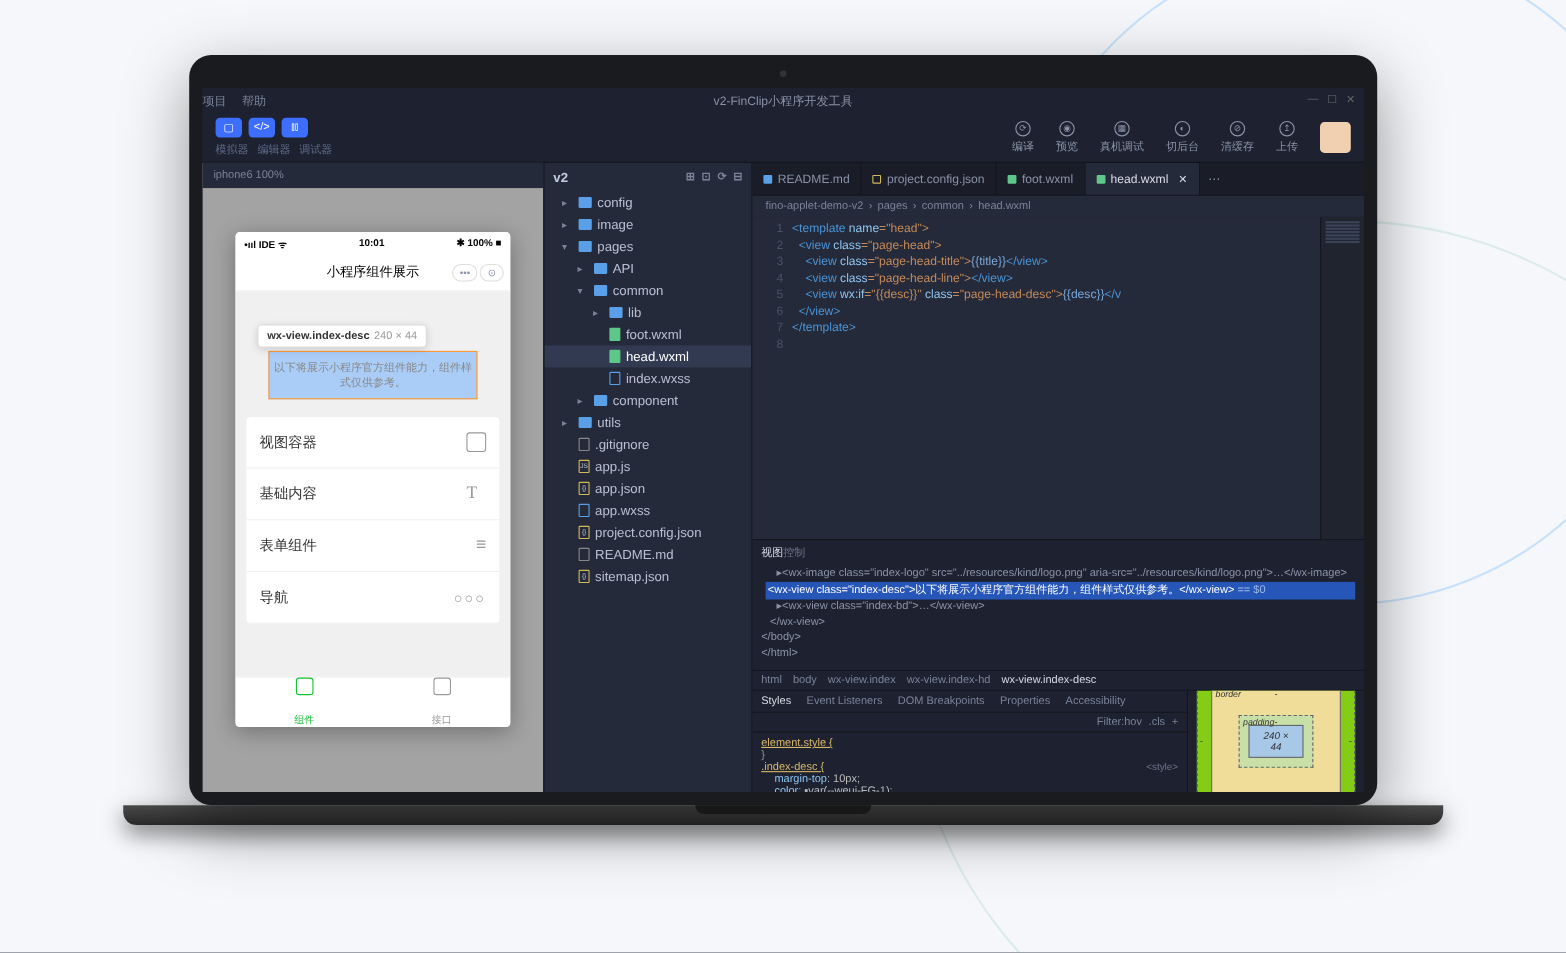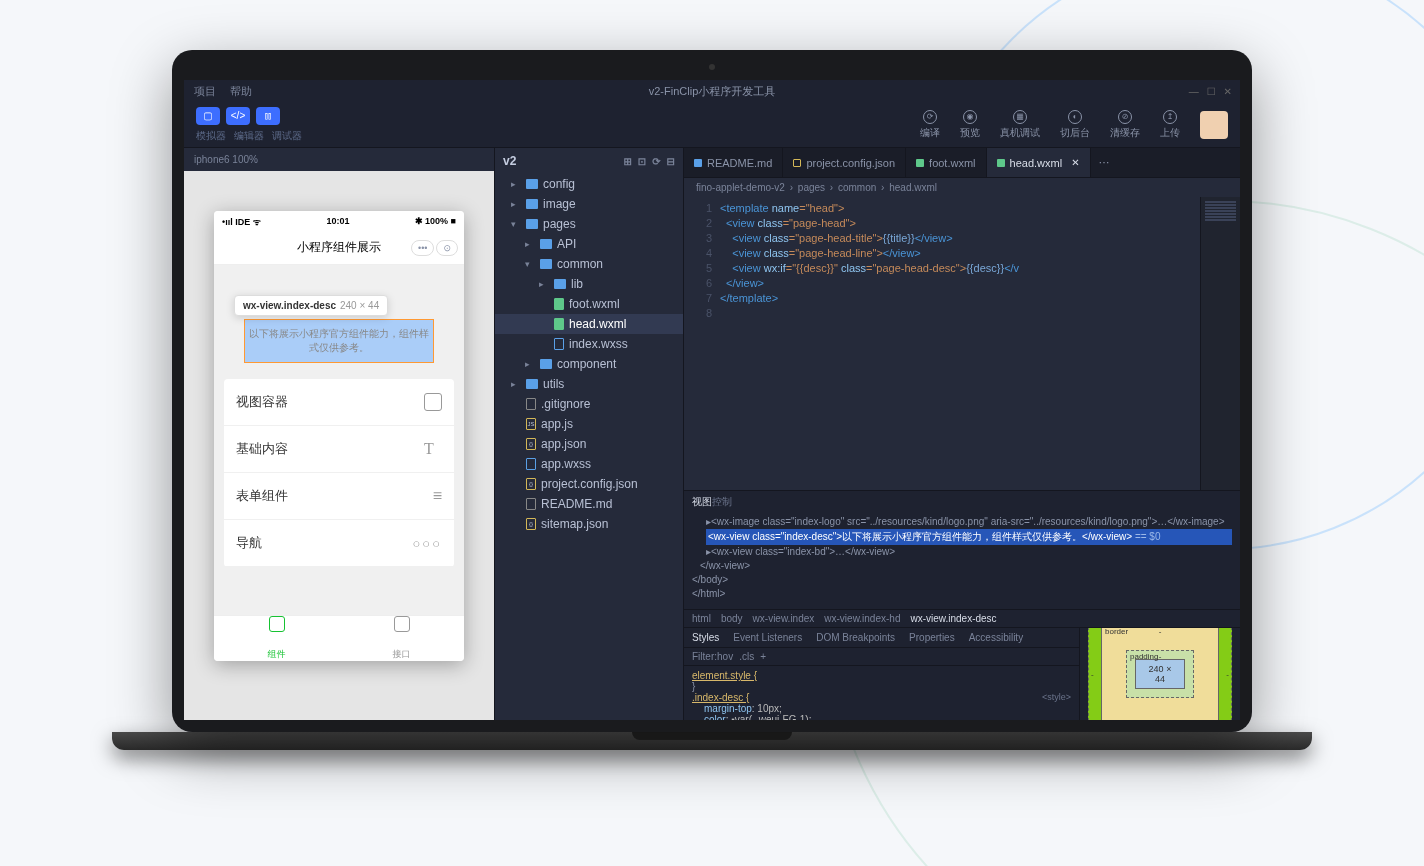--- a/index.html
+++ b/index.html
@@ -14,40 +14,40 @@
 .laptop-bezel { background: #1a1b1e; border-radius: 20px; padding: 30px 12px 12px 12px; box-shadow: 0 20px 60px rgba(0,0,0,0.4); position: relative; }
 .laptop-camera { position: absolute; left: 50%; top: 14px; transform: translateX(-50%); width: 6px; height: 6px; border-radius: 50%; background: #333; }
 .laptop-base { height: 18px; background: linear-gradient(#4a4a4a,#2a2a2a); margin: 0 -60px; border-radius: 0 0 12px 12px; box-shadow: 0 8px 20px rgba(0,0,0,0.5); }
 .laptop-notch { width: 160px; height: 8px; background: #222; margin: 0 auto; border-radius: 0 0 10px 10px; }
 
 
 .app { background: #1e2230; width: 100%; height: 640px; display: flex; flex-direction: column; font-size: 11px; color: #8a93a8; }
 
 
 .title-bar { height: 22px; display: flex; align-items: center; justify-content: center; position: relative; background: #1e2230; }
-.title-bar .menu-left { position: absolute; left: 10px; display: flex; gap: 14px; font-size: 11px; color: #7a8399; }
+.title-bar .menu-left { position: absolute; left: 0; display: flex; gap: 14px; font-size: 11px; color: #7a8399; }
 .title-bar .title { font-size: 11px; color: #8a93a8; }
 .title-bar .win-controls { position: absolute; right: 8px; display: flex; gap: 8px; color: #666; font-size: 10px; }
 
 
 .toolbar { height: 46px; display: flex; align-items: center; justify-content: space-between; padding: 0 12px; background: #1e2230; border-bottom: 1px solid #14161f; }
 .toolbar-left { display: flex; gap: 4px; flex-direction: column; }
 .pill-row { display: flex; gap: 6px; }
 .pill { background: #3d6eff; color: #fff; width: 24px; height: 18px; border-radius: 4px; display: flex; align-items: center; justify-content: center; font-size: 10px; }
 .pill-labels { display: flex; gap: 8px; font-size: 10px; color: #5d6b8a; }
 .toolbar-right { display: flex; gap: 20px; align-items: center; }
 .tool-btn { display: flex; flex-direction: column; align-items: center; gap: 2px; color: #8a93a8; font-size: 10px; cursor: pointer; }
 .tool-btn .ic { width: 14px; height: 14px; border: 1px solid #8a93a8; border-radius: 50%; display: flex; align-items: center; justify-content: center; font-size: 8px; }
 .avatar { width: 28px; height: 28px; background: #f0d0b0; border-radius: 4px; }
 
 
 .main { flex: 1; display: flex; overflow: hidden; }
 
 
-.sim-panel { width: 310px; background: #e5e5e5; display: flex; flex-direction: column; }
+.sim-panel { width: 310px; background: #a3a3a3; display: flex; flex-direction: column; }
 .sim-info { padding: 6px 10px; font-size: 10px; color: #7a8399; background: #252a3a; }
 .sim-area { flex: 1; display: flex; align-items: flex-start; justify-content: center; padding-top: 40px; }
 .phone { width: 250px; height: 450px; background: #f5f5f5; border-radius: 4px; box-shadow: 0 4px 20px rgba(0,0,0,0.3); display: flex; flex-direction: column; overflow: hidden; position: relative; }
 .phone-status { height: 20px; background: #fff; display: flex; align-items: center; justify-content: space-between; padding: 0 8px; font-size: 9px; color: #000; font-weight: 600; }
 .phone-header { height: 34px; background: #fff; display: flex; align-items: center; justify-content: center; position: relative; border-bottom: 1px solid #eee; }
 .phone-header-title { font-size: 12px; color: #000; font-weight: 500; }
 .phone-header-actions { position: absolute; right: 6px; display: flex; gap: 2px; }
 .capsule { border: 1px solid #ddd; border-radius: 12px; padding: 2px 6px; font-size: 9px; }
 .phone-body { flex: 1; background: #f0f0f0; padding: 14px 10px; position: relative; }
 .tooltip { position: absolute; top: 30px; left: 20px; background: #fff; border: 1px solid #ddd; border-radius: 4px; padding: 4px 8px; font-size: 10px; color: #333; box-shadow: 0 2px 8px rgba(0,0,0,0.15); z-index: 5; }
@@ -113,37 +113,37 @@
 .dom-tree { flex: 1; font-family: Consolas, monospace; font-size: 10px; padding: 2px 8px; overflow: hidden; }
 .dom-tree div { line-height: 14px; white-space: nowrap; overflow: hidden; text-overflow: ellipsis; }
 .dom-hl { background: #2656b8; color: #fff; padding: 1px 2px; }
 .crumb-bar { padding: 3px 8px; font-size: 10px; display: flex; gap: 10px; color: #7a8399; border-top: 1px solid #14161f; border-bottom: 1px solid #14161f; }
 .crumb-bar span.active { color: #d8dde8; }
 
 .styles-row { flex: 1; display: flex; overflow: hidden; }
 .styles-panel { flex: 1; display: flex; flex-direction: column; border-right: 1px solid #14161f; }
 .sp-tabs { display: flex; gap: 14px; padding: 4px 8px; font-size: 10px; color: #7a8399; border-bottom: 1px solid #14161f; }
 .sp-tabs span.active { color: #d8dde8; }
-.sp-filter { display: flex; justify-content: flex-start; padding: 3px 8px; font-size: 10px; color: #7a8399; border-bottom: 1px solid #14161f; }
+.sp-filter { display: flex; justify-content: flex-end; padding: 3px 8px; font-size: 10px; color: #7a8399; border-bottom: 1px solid #14161f; }
 .sp-filter .hov { display: flex; gap: 6px; }
 .sp-rules { flex: 1; padding: 4px 8px; font-family: Consolas, monospace; font-size: 10px; overflow: hidden; }
 .sp-rules .sel { color: #d8b86a; text-decoration: underline; }
 .sp-rules .prop { color: #8fc5f0; padding-left: 12px; }
 .sp-rules .val { color: #bbb; }
 .sp-rules .src { float: right; color: #6a738a; font-size: 9px; }
 
 .box-model { width: 160px; display: flex; align-items: center; justify-content: center; padding: 8px; }
 .bm-margin { background: #84cc16; border: 1px dashed #666; padding: 12px; font-size: 8px; color: #333; position: relative; }
 .bm-label { position: absolute; top: 1px; left: 3px; }
 .bm-num { position: absolute; font-size: 8px; }
 .bm-num.top { top: 1px; left: 50%; transform: translateX(-50%); }
 .bm-num.bot { bottom: 1px; left: 50%; transform: translateX(-50%); }
 .bm-num.lft { left: 2px; top: 50%; transform: translateY(-50%); }
 .bm-num.rgt { right: 2px; top: 50%; transform: translateY(-50%); }
-.bm-border { background: #f0dd9a; border: 1px solid #666; padding: 24px; position: relative; }
+.bm-border { background: #f0dd9a; border: 1px solid #666; padding: 24px; position: relative; font-style: italic; }
 .bm-padding { background: #c8e0a8; border: 1px dashed #666; padding: 8px; position: relative; }
 .bm-content { background: #a8c8e8; border: 1px solid #666; padding: 4px 10px; text-align: center; font-size: 9px; }
 </style>
 </head>
 <body>
 
 <div class="bg-curve1"></div>
 <div class="bg-curve2"></div>
 
 <div class="laptop">
@@ -424,21 +424,21 @@
       </div>
      </div>
 
      <div class="bottom-panel">
       <div class="bp-tabs">
        <span class="bpt active">视图</span>
        <span class="bpt">控制</span>
       </div>
       <div class="dom-tree">
        <div style="padding-left:14px">▸&lt;wx-image class="index-logo" src="../resources/kind/logo.png" aria-src="../resources/kind/logo.png"&gt;…&lt;/wx-image&gt;</div>
-       <div class="dom-hl" style="margin-left:14px"><span>&lt;wx-view class="index-desc"&gt;</span><span>以下将展示小程序官方组件能力，组件样式仅供参考。</span><span>&lt;/wx-view&gt;</span><span style="color:#9bb8e8"> == $0</span></div>
+       <div class="dom-hl" style="margin-left:4px"><span>&lt;wx-view class="index-desc"&gt;</span><span>以下将展示小程序官方组件能力，组件样式仅供参考。</span><span>&lt;/wx-view&gt;</span><span style="color:#9bb8e8"> == $0</span></div>
        <div style="padding-left:14px">▸&lt;wx-view class="index-bd"&gt;…&lt;/wx-view&gt;</div>
        <div style="padding-left:8px">&lt;/wx-view&gt;</div>
        <div>&lt;/body&gt;</div>
        <div>&lt;/html&gt;</div>
       </div>
       <div class="crumb-bar">
        <span>html</span>
        <span>body</span>
        <span>wx-view.index</span>
        <span>wx-view.index-hd</span>

